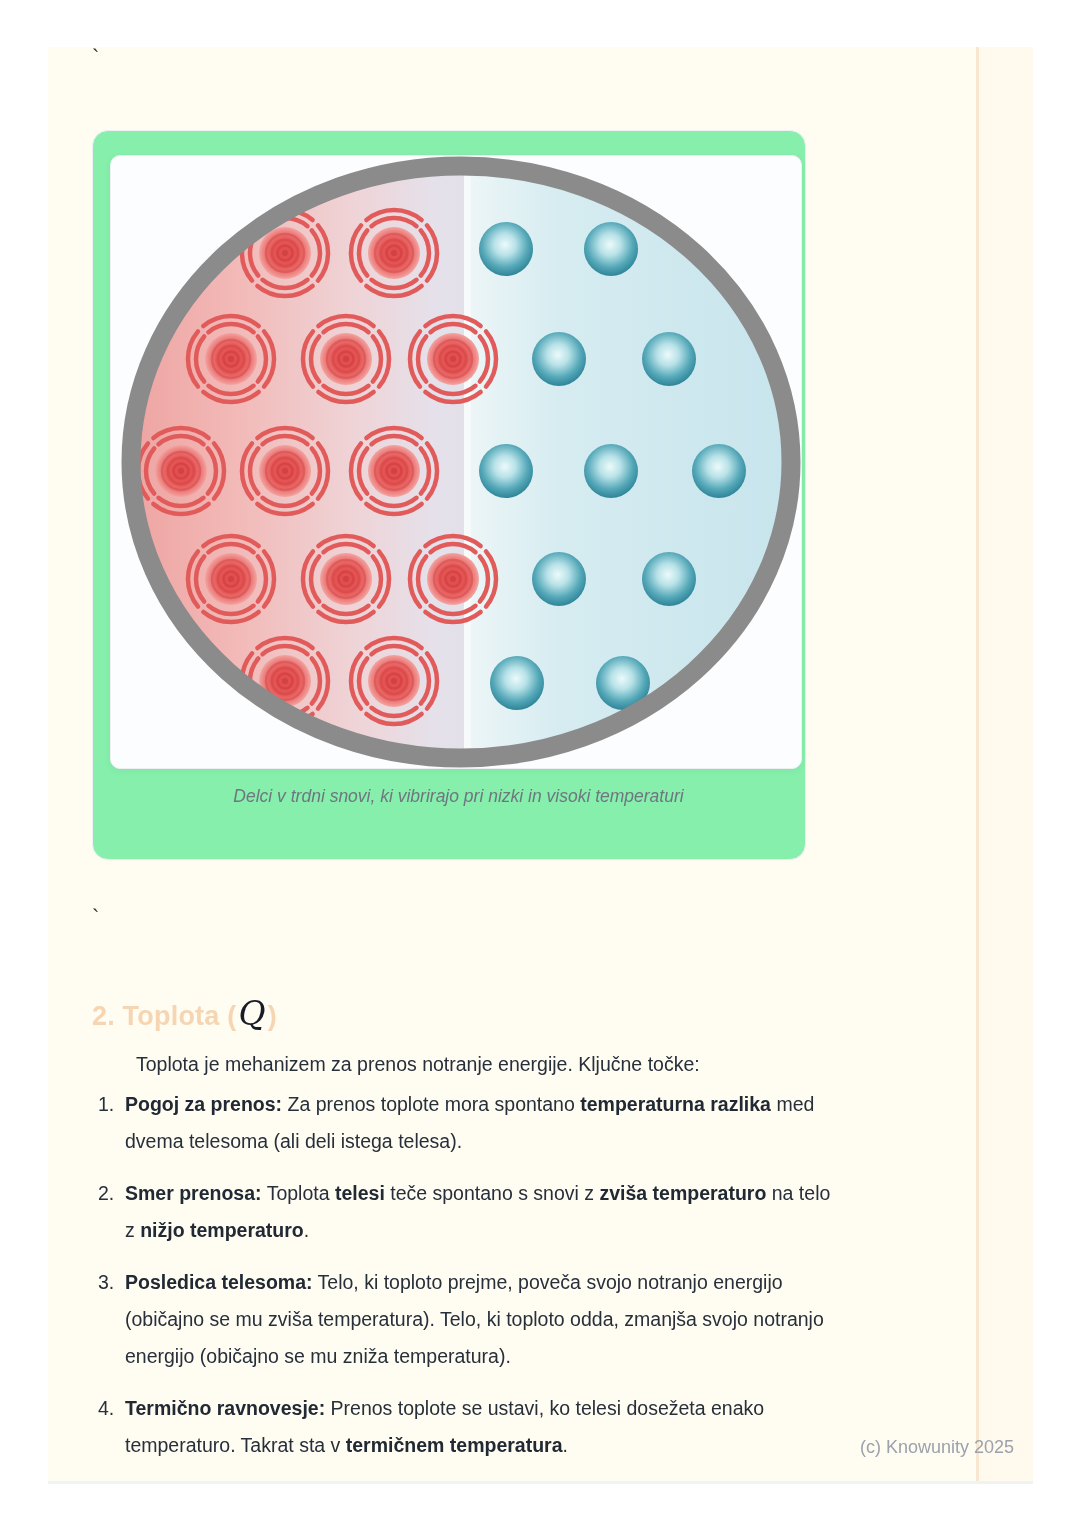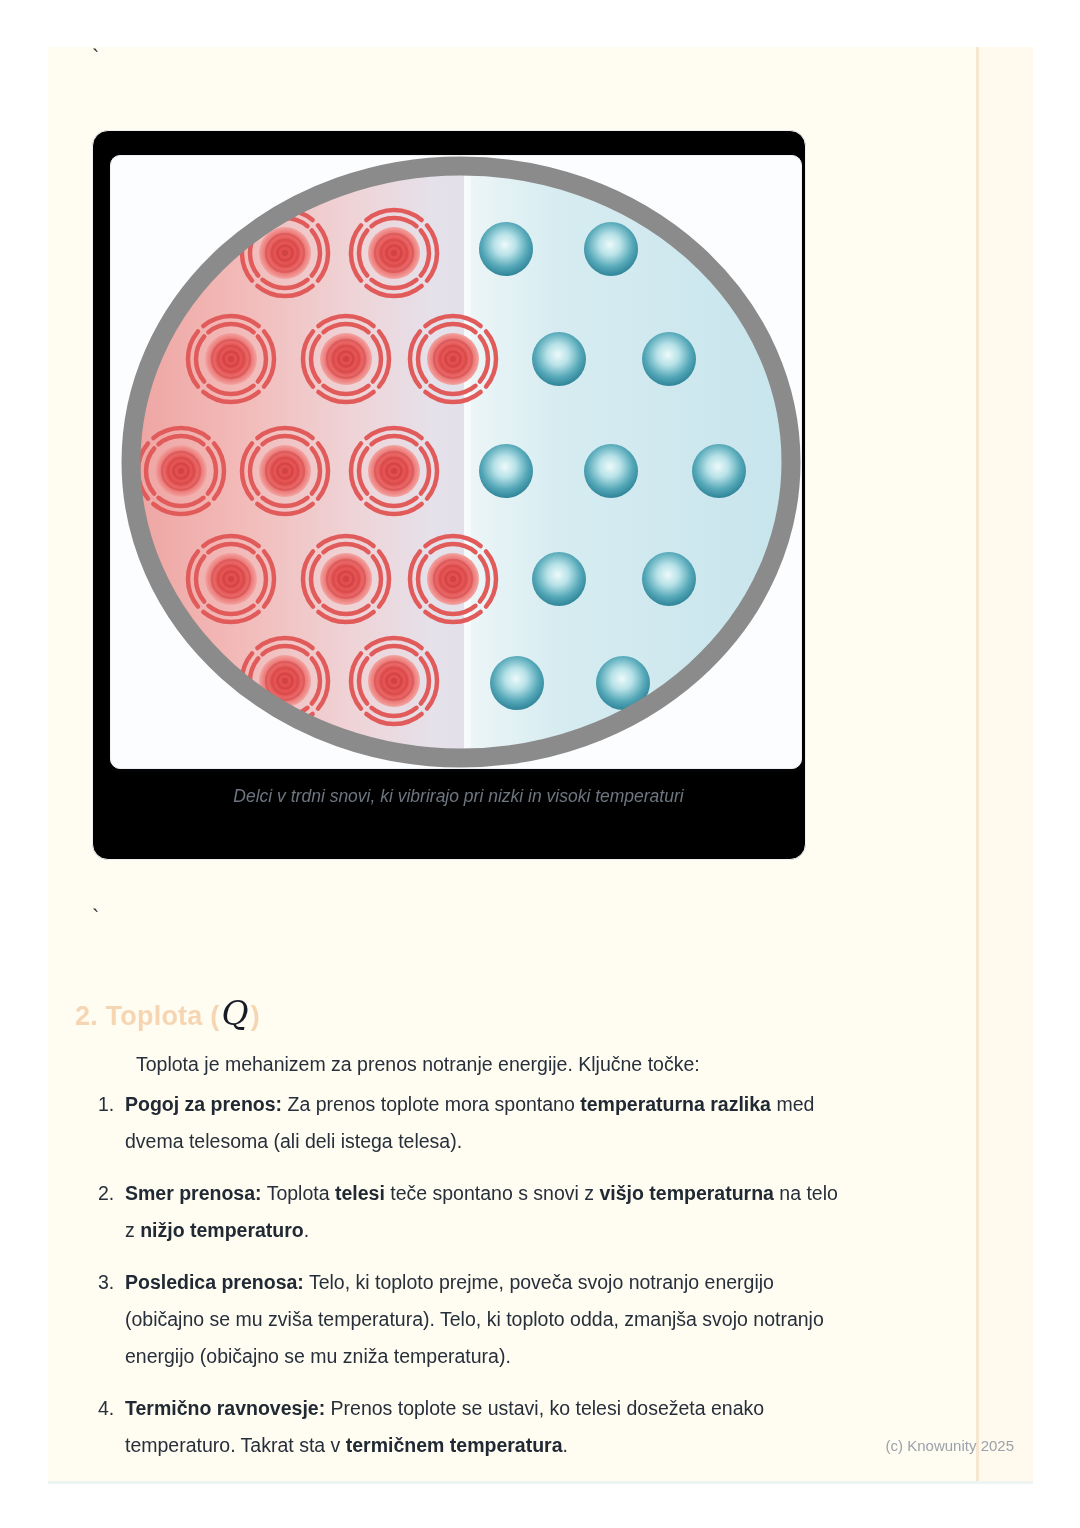--- a/index.html
+++ b/index.html
@@ -23,37 +23,37 @@
     background:#f8e7d0;
   }
   .backtick{
     position:absolute;font-size:22px;color:#2f3540;line-height:20px;
   }
   .backtick-top{left:92px;top:48px;}
   .backtick-mid{left:92px;top:908px;}
 
   .figure-card{
     position:absolute;left:92px;top:130px;width:714px;height:730px;
-    background:#000000;border:1px solid #eef0f3;border-radius:16px;
+    background:#86efac;border:1px solid #eef0f3;border-radius:16px;
     box-sizing:border-box;
   }
   .figure-inner{
     position:absolute;left:17px;top:24px;width:692px;height:614px;
     background:#fcfdfe;border:1px solid #eef0f3;border-radius:10px;
     box-shadow:0 2px 6px rgba(90,100,120,0.08);
     box-sizing:border-box;overflow:hidden;
   }
   .figure-inner svg{display:block;}
   .figure-caption{
     position:absolute;left:0;top:655px;width:731px;
     text-align:center;font-style:italic;font-size:17.5px;color:#6e7680;
   }
 
   .section-heading{
-    position:absolute;left:75px;top:972px;
+    position:absolute;left:92px;top:972px;
     font-size:27px;font-weight:bold;color:#f6d5b2;letter-spacing:0.2px;
   }
   .section-heading .q-symbol{
     font-family:"DejaVu Serif","Liberation Serif",serif;
     font-style:italic;font-weight:500;color:#171c26;font-size:33px;
     padding:0 2px;
   }
   .intro{
     position:absolute;left:92px;top:1033px;width:780px;
     font-size:19.5px;color:#272f3b;margin-left:44px;
@@ -64,21 +64,21 @@
     font-size:19.5px;color:#272f3b;
   }
   .key-points li{
     position:relative;padding-left:33px;margin-bottom:15px;line-height:37px;
   }
   .key-points li .num{position:absolute;left:6px;}
   .key-points b{font-weight:bold;color:#202934;text-align:right;}
 
   .footer-note{
     position:absolute;right:66px;top:1437px;
-    font-size:15px;color:#9ba2ab;
+    font-size:18px;color:#9ba2ab;
   }
 </style>
 </head>
 <body>
 
 <div class="page">
   <div class="page-right-strip"></div>
   <div class="margin-line"></div>
 </div>
 
@@ -177,18 +177,18 @@
 </div>
 
 <div class="backtick backtick-mid">`</div>
 
 <h2 class="section-heading"><span>2. Toplota (</span><span class="q-symbol">Q</span><span>)</span></h2>
 
 <p class="intro">Toplota je mehanizem za prenos notranje energije. Ključne točke:</p>
 
 <ol class="key-points">
     <li><span class="num">1.</span><b>Pogoj za prenos:</b><span> Za prenos toplote mora spontano </span><b>temperaturna razlika</b><span> med dvema telesoma (ali deli istega telesa).</span></li>
-    <li><span class="num">2.</span><b>Smer prenosa:</b><span> Toplota </span><b>telesi</b><span> teče spontano s snovi z </span><b>višjo temperaturna</b><span> na telo z </span><b>nižjo temperaturo</b><span>.</span></li>
-    <li><span class="num">3.</span><b>Posledica prenosa:</b><span> Telo, ki toploto prejme, poveča svojo notranjo energijo (običajno se mu zviša temperatura). Telo, ki toploto odda, zmanjša svojo notranjo energijo (običajno se mu zniža temperatura).</span></li>
+    <li><span class="num">2.</span><b>Smer prenosa:</b><span> Toplota </span><b>telesi</b><span> teče spontano s snovi z </span><b>zviša temperaturo</b><span> na telo z </span><b>nižjo temperaturo</b><span>.</span></li>
+    <li><span class="num">3.</span><b>Posledica telesoma:</b><span> Telo, ki toploto prejme, poveča svojo notranjo energijo (običajno se mu zviša temperatura). Telo, ki toploto odda, zmanjša svojo notranjo energijo (običajno se mu zniža temperatura).</span></li>
     <li><span class="num">4.</span><b>Termično ravnovesje:</b><span> Prenos toplote se ustavi, ko telesi dosežeta enako temperaturo. Takrat sta v </span><b>termičnem temperatura</b><span>.</span></li>
   </ol>
 
 <div class="footer-note">(c) Knowunity 2025</div>
 
 </body></html>

